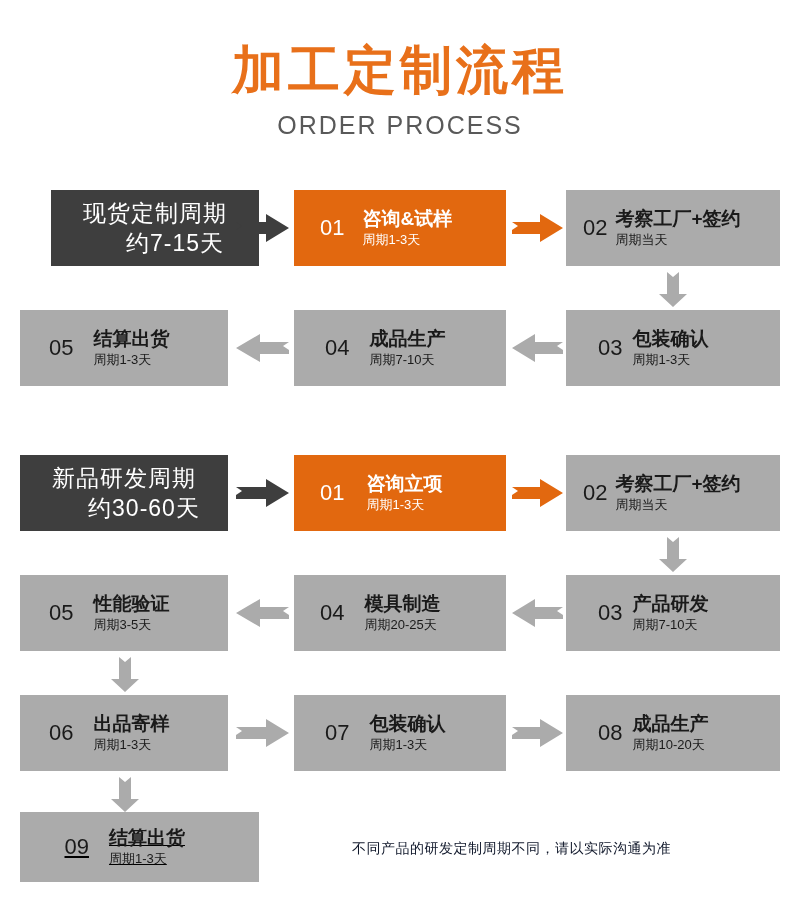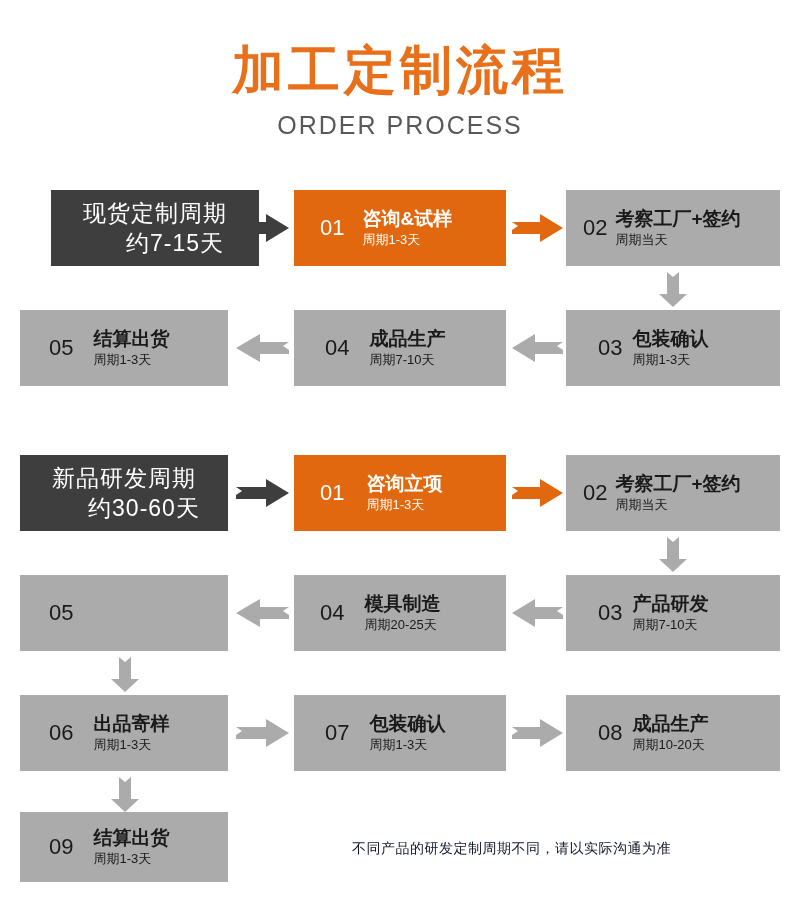--- a/index.html
+++ b/index.html
@@ -290,20 +290,24 @@
 
 <div class="arrow" style="left:236px; top:598px; width:54px; height:30px;">
   <svg width="54" height="30" viewBox="0 0 54 30">
     <polygon points="53,9 47,13 53,17 53,21 24,21 24,29 0,15 24,1 24,9" fill="#ABABAB"></polygon>
   </svg>
 </div>
 
 <div class="box gray" style="left:20px; top:575px; width:208px; height:76px;">
   <div class="step-inner" style="width:150px;">
     <div class="step-num">05</div>
+    <div class="step-texts" style="margin-left:20px;">
+      <div class="step-label">性能验证</div>
+      <div class="step-sub">周期3-5天</div>
+    </div>
   </div>
 </div>
 
 <div class="arrow" style="left:110px; top:657px; width:30px; height:36px;">
   <svg width="30" height="36" viewBox="0 0 30 36">
     <polygon points="9,0 9,22 1,22 15,35 29,22 21,22 21,0 15,5" fill="#ABABAB"></polygon>
   </svg>
 </div>
 
 <div class="box gray" style="left:20px; top:695px; width:208px; height:76px;">
@@ -347,21 +351,21 @@
     </div>
   </div>
 </div>
 
 <div class="arrow" style="left:110px; top:777px; width:30px; height:36px;">
   <svg width="30" height="36" viewBox="0 0 30 36">
     <polygon points="9,0 9,22 1,22 15,35 29,22 21,22 21,0 15,5" fill="#ABABAB"></polygon>
   </svg>
 </div>
 
-<div class="box gray" style="left:20px; top:812px; width:208px; height:70px;">
+<div class="box gray" style="left:20px; top:812px; width:239px; height:70px;text-decoration:underline;">
   <div class="step-inner" style="width:150px;">
     <div class="step-num">09</div>
     <div class="step-texts" style="margin-left:20px;">
       <div class="step-label">结算出货</div>
       <div class="step-sub">周期1-3天</div>
     </div>
   </div>
 </div>
 
 <div class="footnote" style="left:352px; top:838px; width:400px;">不同产品的研发定制周期不同，请以实际沟通为准</div>

